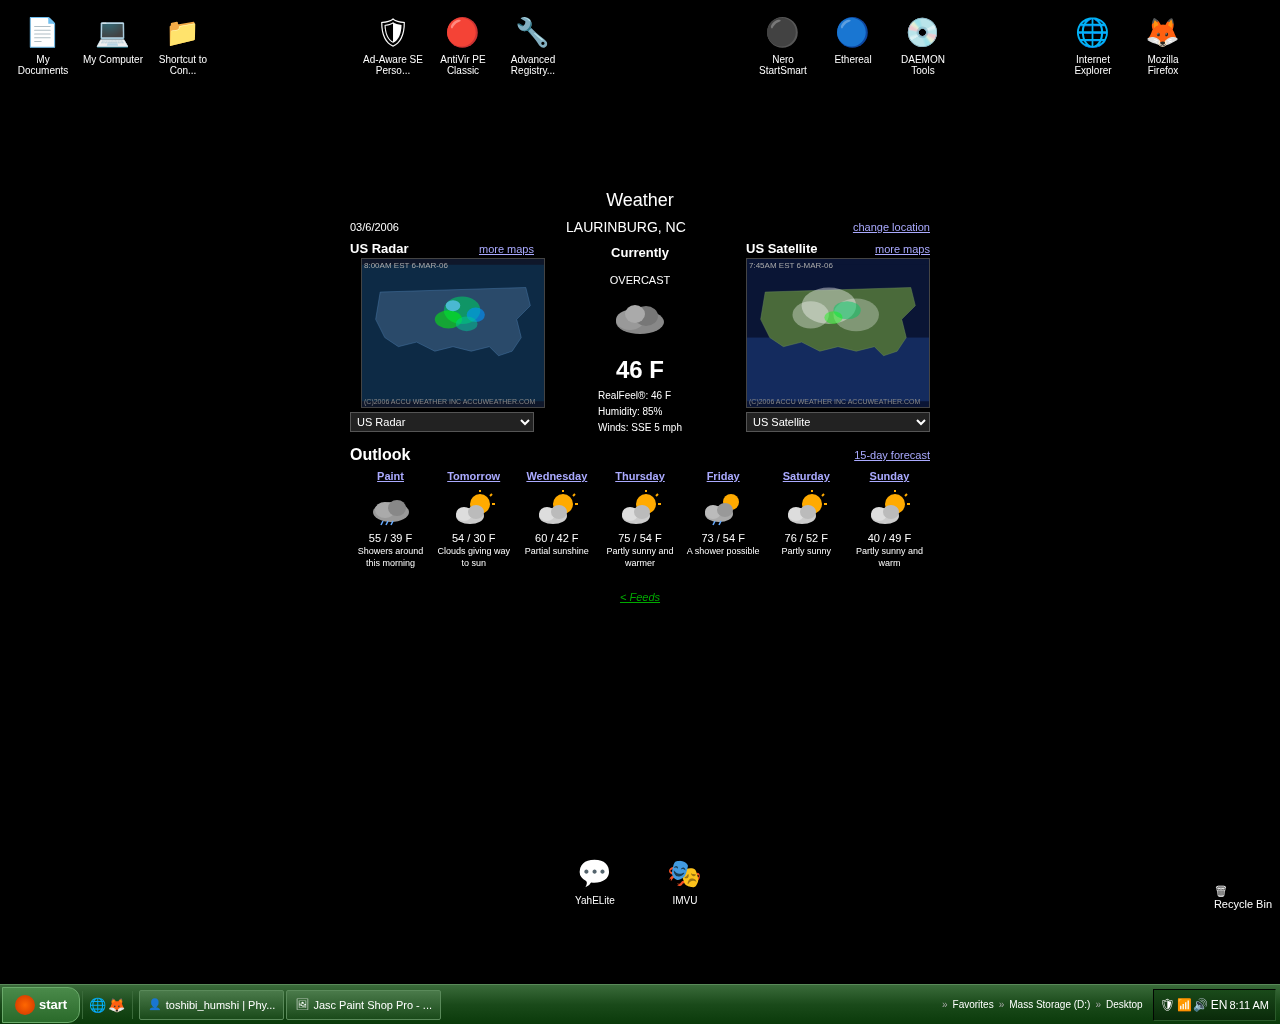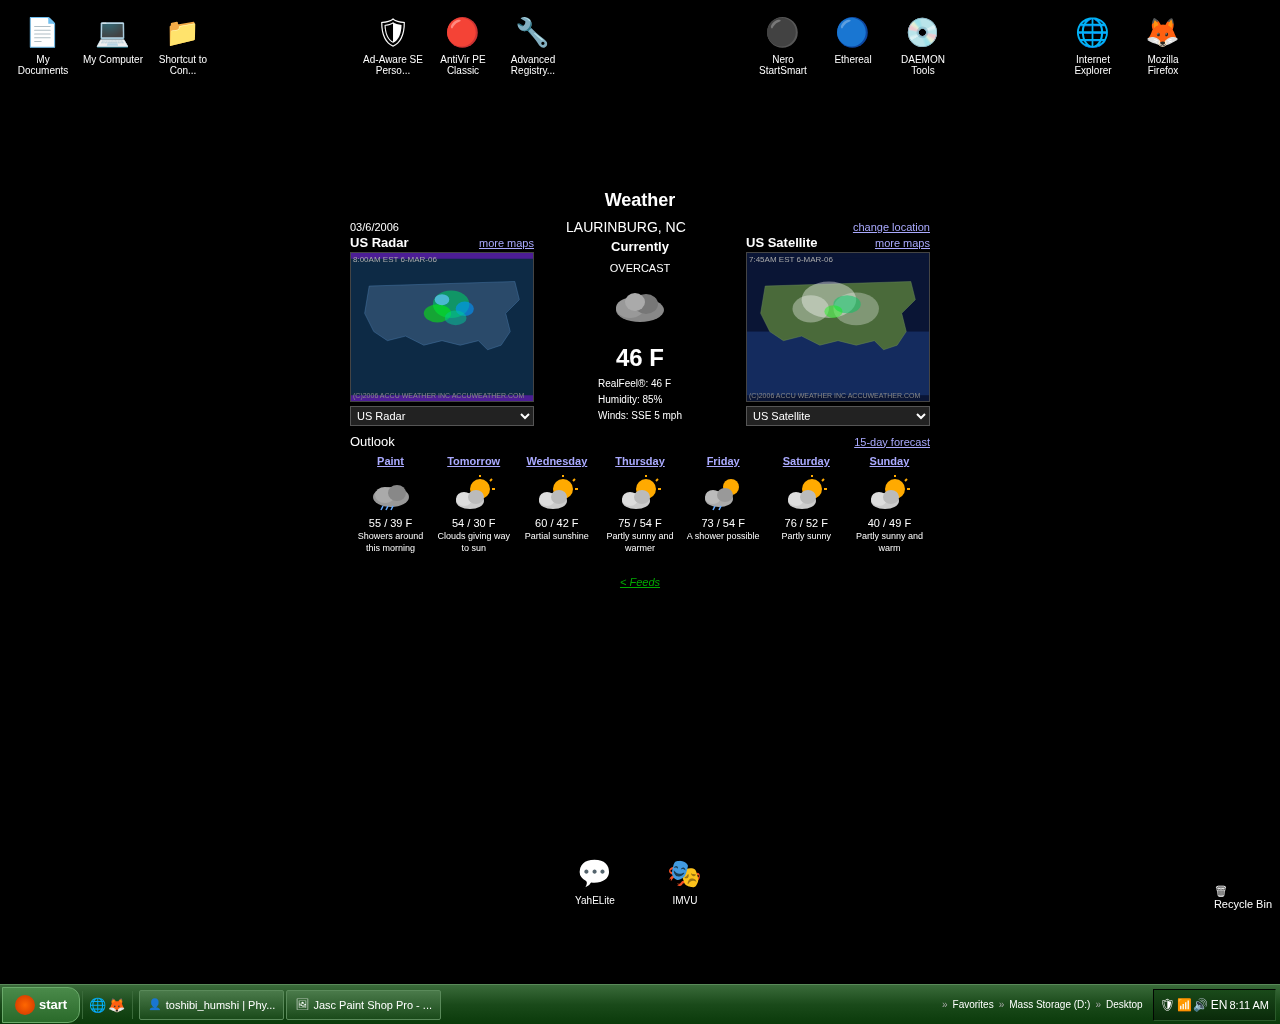--- a/index.html
+++ b/index.html
@@ -180,28 +180,29 @@
       left: 50%;
       transform: translateX(-50%);
       width: 580px;
       background: #000;
       color: #fff;
     }
 
     .weather-title {
       text-align: center;
       font-size: 18px;
-      font-weight: bold;
+      font-weight: normal;
       margin-bottom: 8px;
     }
 
     .weather-header {
       display: flex;
       justify-content: space-between;
       align-items: center;
+      margin-bottom: 6px;
     }
 
     .weather-date {
       font-size: 11px;
     }
 
     .weather-location {
       font-size: 14px;
       font-weight: normal;
     }
@@ -292,21 +293,21 @@
     .currently-section {
       display: flex;
       flex-direction: column;
       align-items: center;
       padding: 4px;
     }
 
     .currently-title {
       font-size: 13px;
       font-weight: bold;
-      margin-bottom: 8px;
+      margin-bottom: 14px;
     }
 
     .currently-condition {
       font-size: 11px;
       margin-bottom: 4px;
     }
 
     .weather-icon-cloud {
       font-size: 36px;
       margin: 4px 0;
@@ -329,22 +330,22 @@
     }
 
     .outlook-header {
       display: flex;
       justify-content: space-between;
       align-items: center;
       margin-bottom: 4px;
     }
 
     .outlook-title {
-      font-size: 13px;
-      font-weight: normal;
+      font-size: 16px;
+      font-weight: bold;
     }
 
     .forecast-link {
       color: #aaaaff;
       text-decoration: underline;
       font-size: 11px;
       cursor: pointer;
     }
 
     .outlook-days {
@@ -404,21 +405,22 @@
     
     .taskbar-sep {
       width: 1px;
       height: 28px;
       background: #3a6a3a;
       margin: 0 2px;
     }
 
     
     .radar-us-map {
-      background: #4c1d95;
+      background: #0f172a;
+      margin-left: 11px;
     }
     .satellite-us-map {
       background: #0a1535;
     }
 
     .taskbar-text-items {
       display: flex;
       align-items: center;
       gap: 1px;
       margin-left: 4px;

